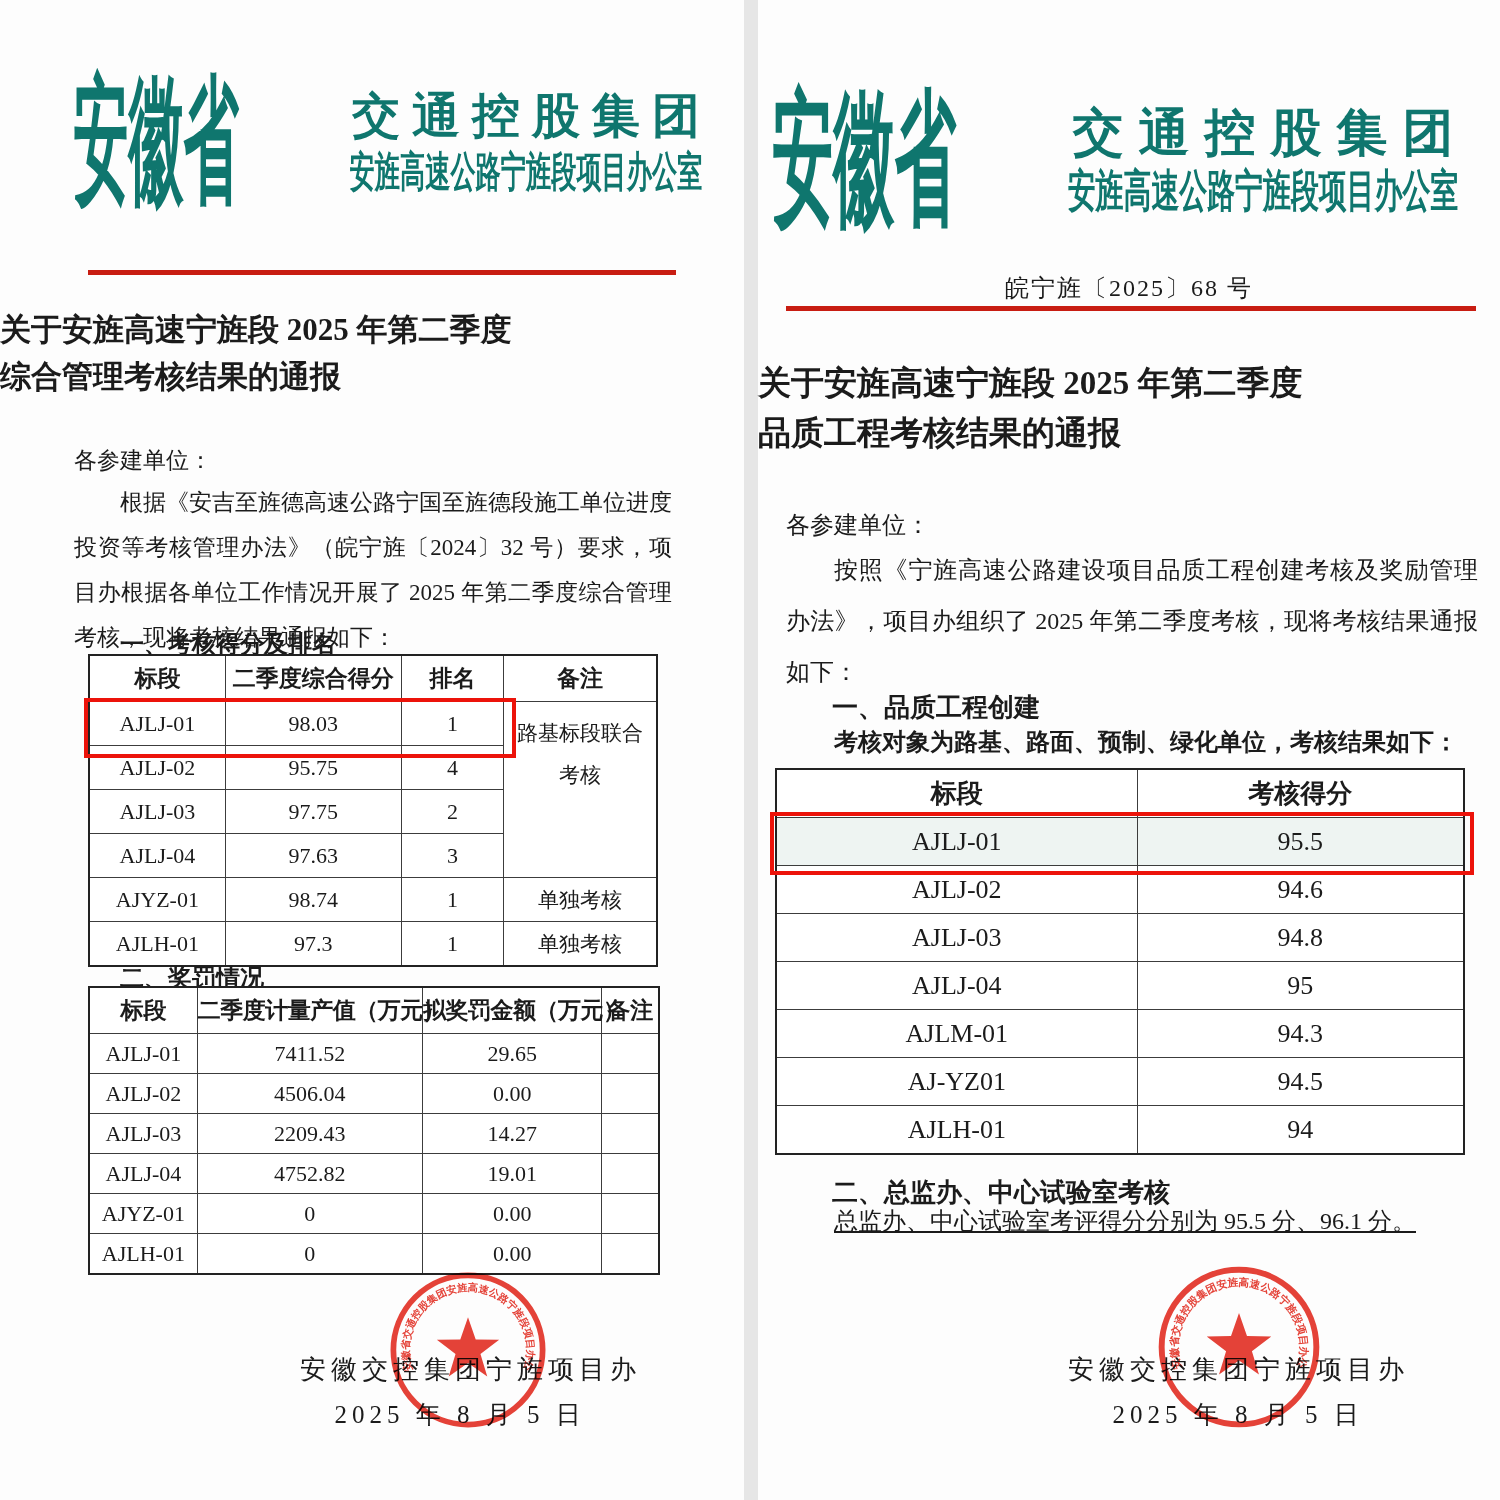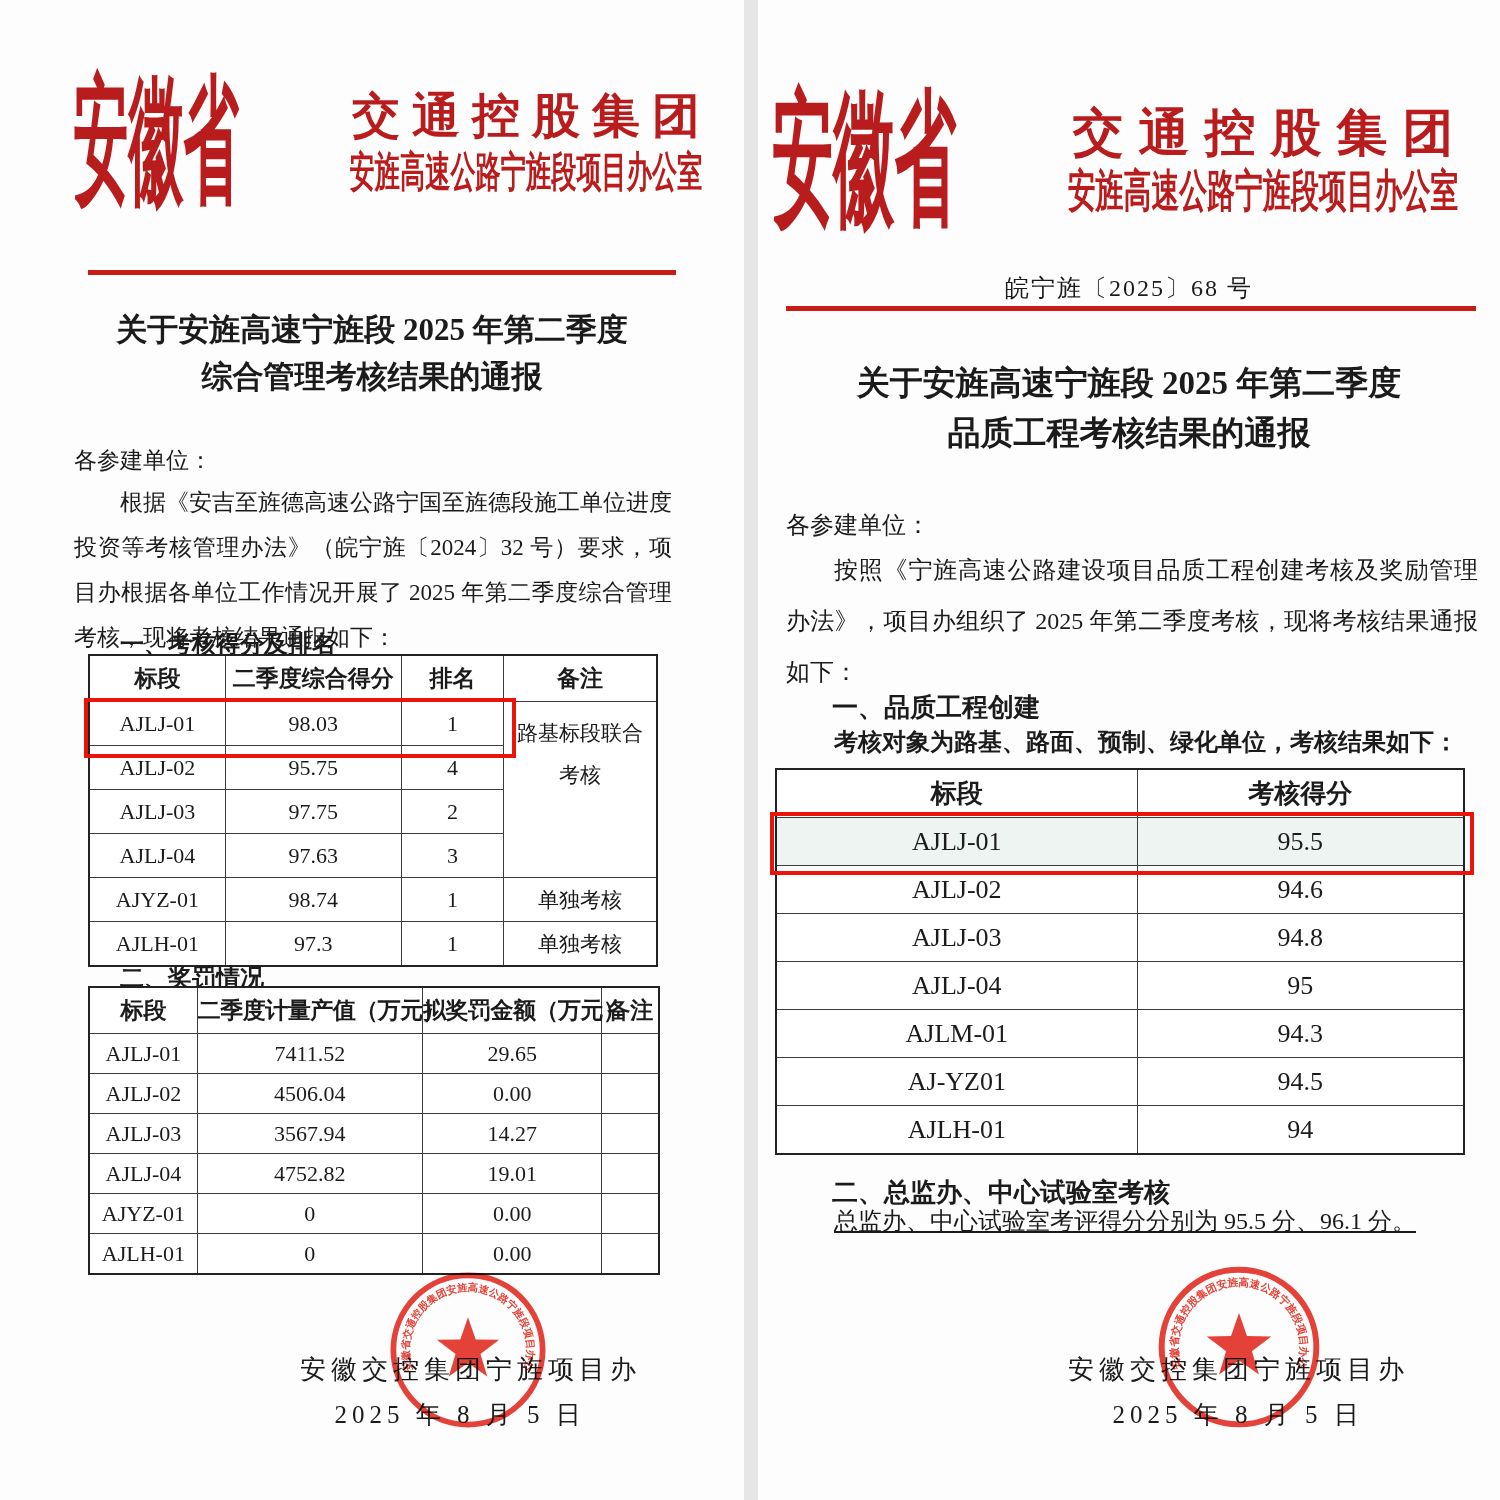--- a/index.html
+++ b/index.html
@@ -7,34 +7,34 @@
     position:relative; width:1500px; height:1500px; overflow:hidden;
     background:#e6e6e6;
     font-family:"Liberation Serif","DejaVu Serif",serif;
     color:#1b1b1b;
   }
   .page { position:absolute; top:0; height:1500px; background:#fdfdfd; }
   .page-left  { left:0;   width:744px; }
   .page-right { left:758px; width:742px; }
 
   
-  .mast { position:absolute; display:flex; align-items:center; color:#b91c1c; font-weight:bold; }
+  .mast { position:absolute; display:flex; align-items:center; color:#0f766e; font-weight:bold; }
   .mast-big { display:flex; justify-content:center; align-items:center; overflow:visible; }
   .mast-big .stretch { font-size:138px; line-height:1.02; white-space:nowrap; transform:scaleX(.40); }
   .mast-mid { flex:1; display:flex; flex-direction:column; align-items:center; }
   .mast-mid-top { font-size:48px; letter-spacing:12px; margin-right:-12px; line-height:1.1; white-space:nowrap; }
   .mast-mid-bot { margin-top:7px; width:100%; display:flex; justify-content:center; }
   .mast-mid-bot .stretch { font-size:42px; line-height:1.05; white-space:nowrap; transform:scaleX(.60); }
   .page-right .mast-big .stretch { font-size:146px; transform:scaleX(.42); }
   .page-right .mast-mid-top { font-size:51px; letter-spacing:15px; margin-right:-15px; }
   .page-right .mast-mid-bot .stretch { font-size:45px; transform:scaleX(.62); }
 
   .docnum { position:absolute; left:0; width:100%; text-align:center; font-size:23px; letter-spacing:2px; }
   .rule { position:absolute; background:#c81d12; height:5px; }
-  .doctitle { position:absolute; left:0; width:100%; text-align:center; font-weight:bold; font-size:31px; line-height:47px; }
+  .doctitle { position:absolute; left:0; width:100%; text-align:left; font-weight:bold; font-size:31px; line-height:47px; }
   .page-right .doctitle { font-size:33px; line-height:50px; }
 
   .para { position:absolute; text-align:justify; font-size:23px; line-height:45px; }
   .page-right .para { font-size:24px; line-height:51px; }
   .indent { text-indent:2em; }
   .sec-head { position:absolute; font-family:"Liberation Sans","DejaVu Sans",sans-serif; font-weight:bold; font-size:24px; white-space:nowrap; }
   .page-right .sec-head { font-size:26px; }
 
   
   .tbl-wrap { position:absolute; }
@@ -167,21 +167,21 @@
           <td></td>
         </tr>
         <tr>
           <td>AJLJ-02</td>
           <td>4506.04</td>
           <td>0.00</td>
           <td></td>
         </tr>
         <tr>
           <td>AJLJ-03</td>
-          <td>3567.94</td>
+          <td>2209.43</td>
           <td>14.27</td>
           <td></td>
         </tr>
         <tr>
           <td>AJLJ-04</td>
           <td>4752.82</td>
           <td>19.01</td>
           <td></td>
         </tr>
         <tr>

